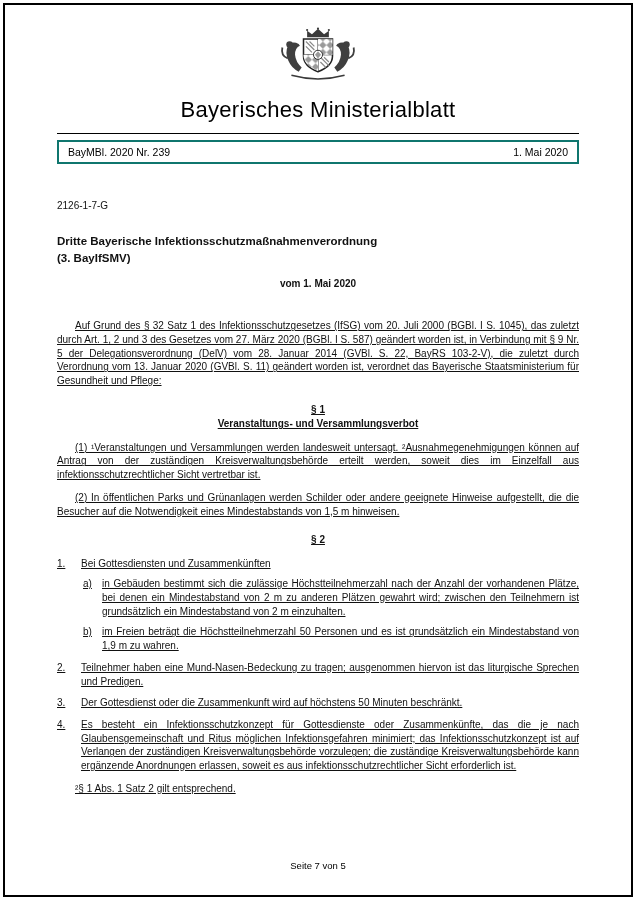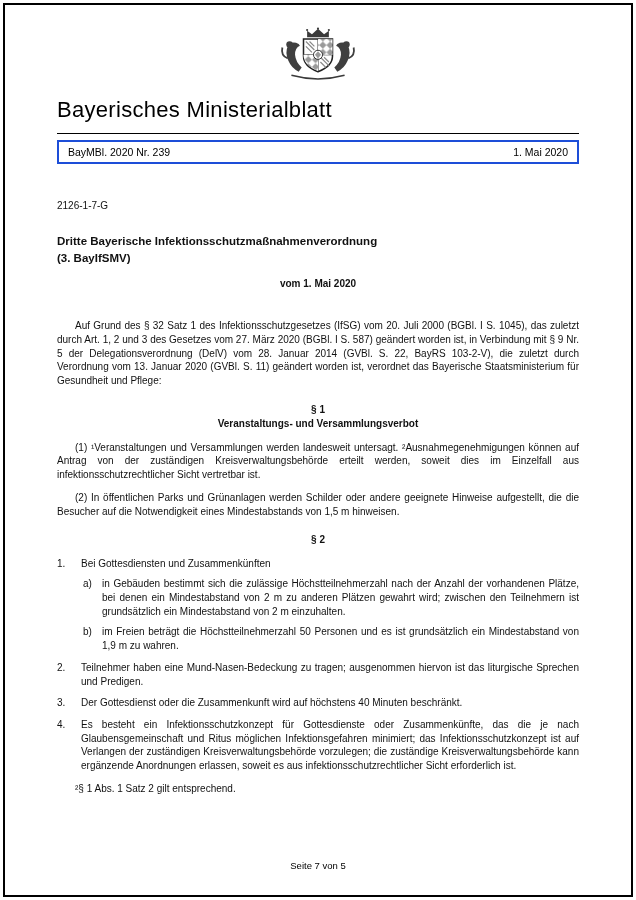--- a/index.html
+++ b/index.html
@@ -8,32 +8,32 @@
     background:#fff;padding:3px;
     font-family:"Liberation Sans","DejaVu Sans",sans-serif;
     color:#111;
   }
   .frame{
     border:2px solid #000;height:100%;box-sizing:border-box;position:relative;
     padding:20px 52px 0 52px;overflow:hidden;
   }
   .emblem-wrap{text-align:center;margin-top:2px;}
   .masthead{
-    font-size:22px;font-weight:400;letter-spacing:.3px;
+    text-align:center;font-size:22px;font-weight:400;letter-spacing:.3px;
     margin-top:8px;color:#000;
   }
   .masthead-rule{border:0;border-top:1.5px solid #000;margin:10px 0 6px 0;}
   .issue-bar{
-    border:2px solid #1d4ed8;display:flex;justify-content:space-between;align-items:center;
+    border:2px solid #0f766e;display:flex;justify-content:space-between;align-items:center;
     padding:4px 9px;font-size:10.5px;color:#000;
   }
   .doc-code{font-weight:400;font-size:10px;margin-top:36px;}
   .doc-title{text-align:left;font-weight:700;font-size:11.5px;line-height:1.45;margin-top:22px;}
   .doc-date{text-align:center;font-weight:700;font-size:10px;margin-top:12px;}
-  .body-text{font-size:10px;line-height:1.37;text-align:justify;}
+  .body-text{font-size:10px;line-height:1.37;text-align:justify;text-decoration:underline;}
   p.para{margin:9px 0 0 0;text-indent:18px;}
   p.intro{margin-top:30px;}
   .sec-head{text-align:center;font-weight:700;font-size:10px;line-height:1.45;margin-top:15px;}
   .sec-head .sec-num{display:block;}
   .sec-head .sec-title{display:block;}
   .olist{margin-top:9px;}
   .li-row{display:flex;margin-top:8px;}
   .li-marker{flex:0 0 24px;}
   .li-text{flex:1;text-align:justify;}
   .sub-row{display:flex;margin-top:7px;margin-left:26px;}
@@ -140,21 +140,21 @@
           <span class="li-text">im Freien beträgt die Höchstteilnehmerzahl 50 Personen und es ist grundsätzlich ein Mindestabstand von 1,9 m zu wahren.</span>
         </div>
 
         <div class="li-row">
           <span class="li-marker">2.</span>
           <span class="li-text">Teilnehmer haben eine Mund-Nasen-Bedeckung zu tragen; ausgenommen hiervon ist das liturgische Sprechen und Predigen.</span>
         </div>
 
         <div class="li-row">
           <span class="li-marker">3.</span>
-          <span class="li-text">Der Gottesdienst oder die Zusammenkunft wird auf höchstens 40 Minuten beschränkt.</span>
+          <span class="li-text">Der Gottesdienst oder die Zusammenkunft wird auf höchstens 50 Minuten beschränkt.</span>
         </div>
 
         <div class="li-row">
           <span class="li-marker">4.</span>
           <span class="li-text">Es besteht ein Infektionsschutzkonzept für Gottesdienste oder Zusammenkünfte, das die je nach Glaubensgemeinschaft und Ritus möglichen Infektionsgefahren minimiert; das Infektionsschutzkonzept ist auf Verlangen der zuständigen Kreisverwaltungsbehörde vorzulegen; die zuständige Kreisverwaltungsbehörde kann ergänzende Anordnungen erlassen, soweit es aus infektionsschutzrechtlicher Sicht erforderlich ist.</span>
         </div>
 
       </div>
 
       <p class="para closing">²§ 1 Abs. 1 Satz 2 gilt entsprechend.</p>

